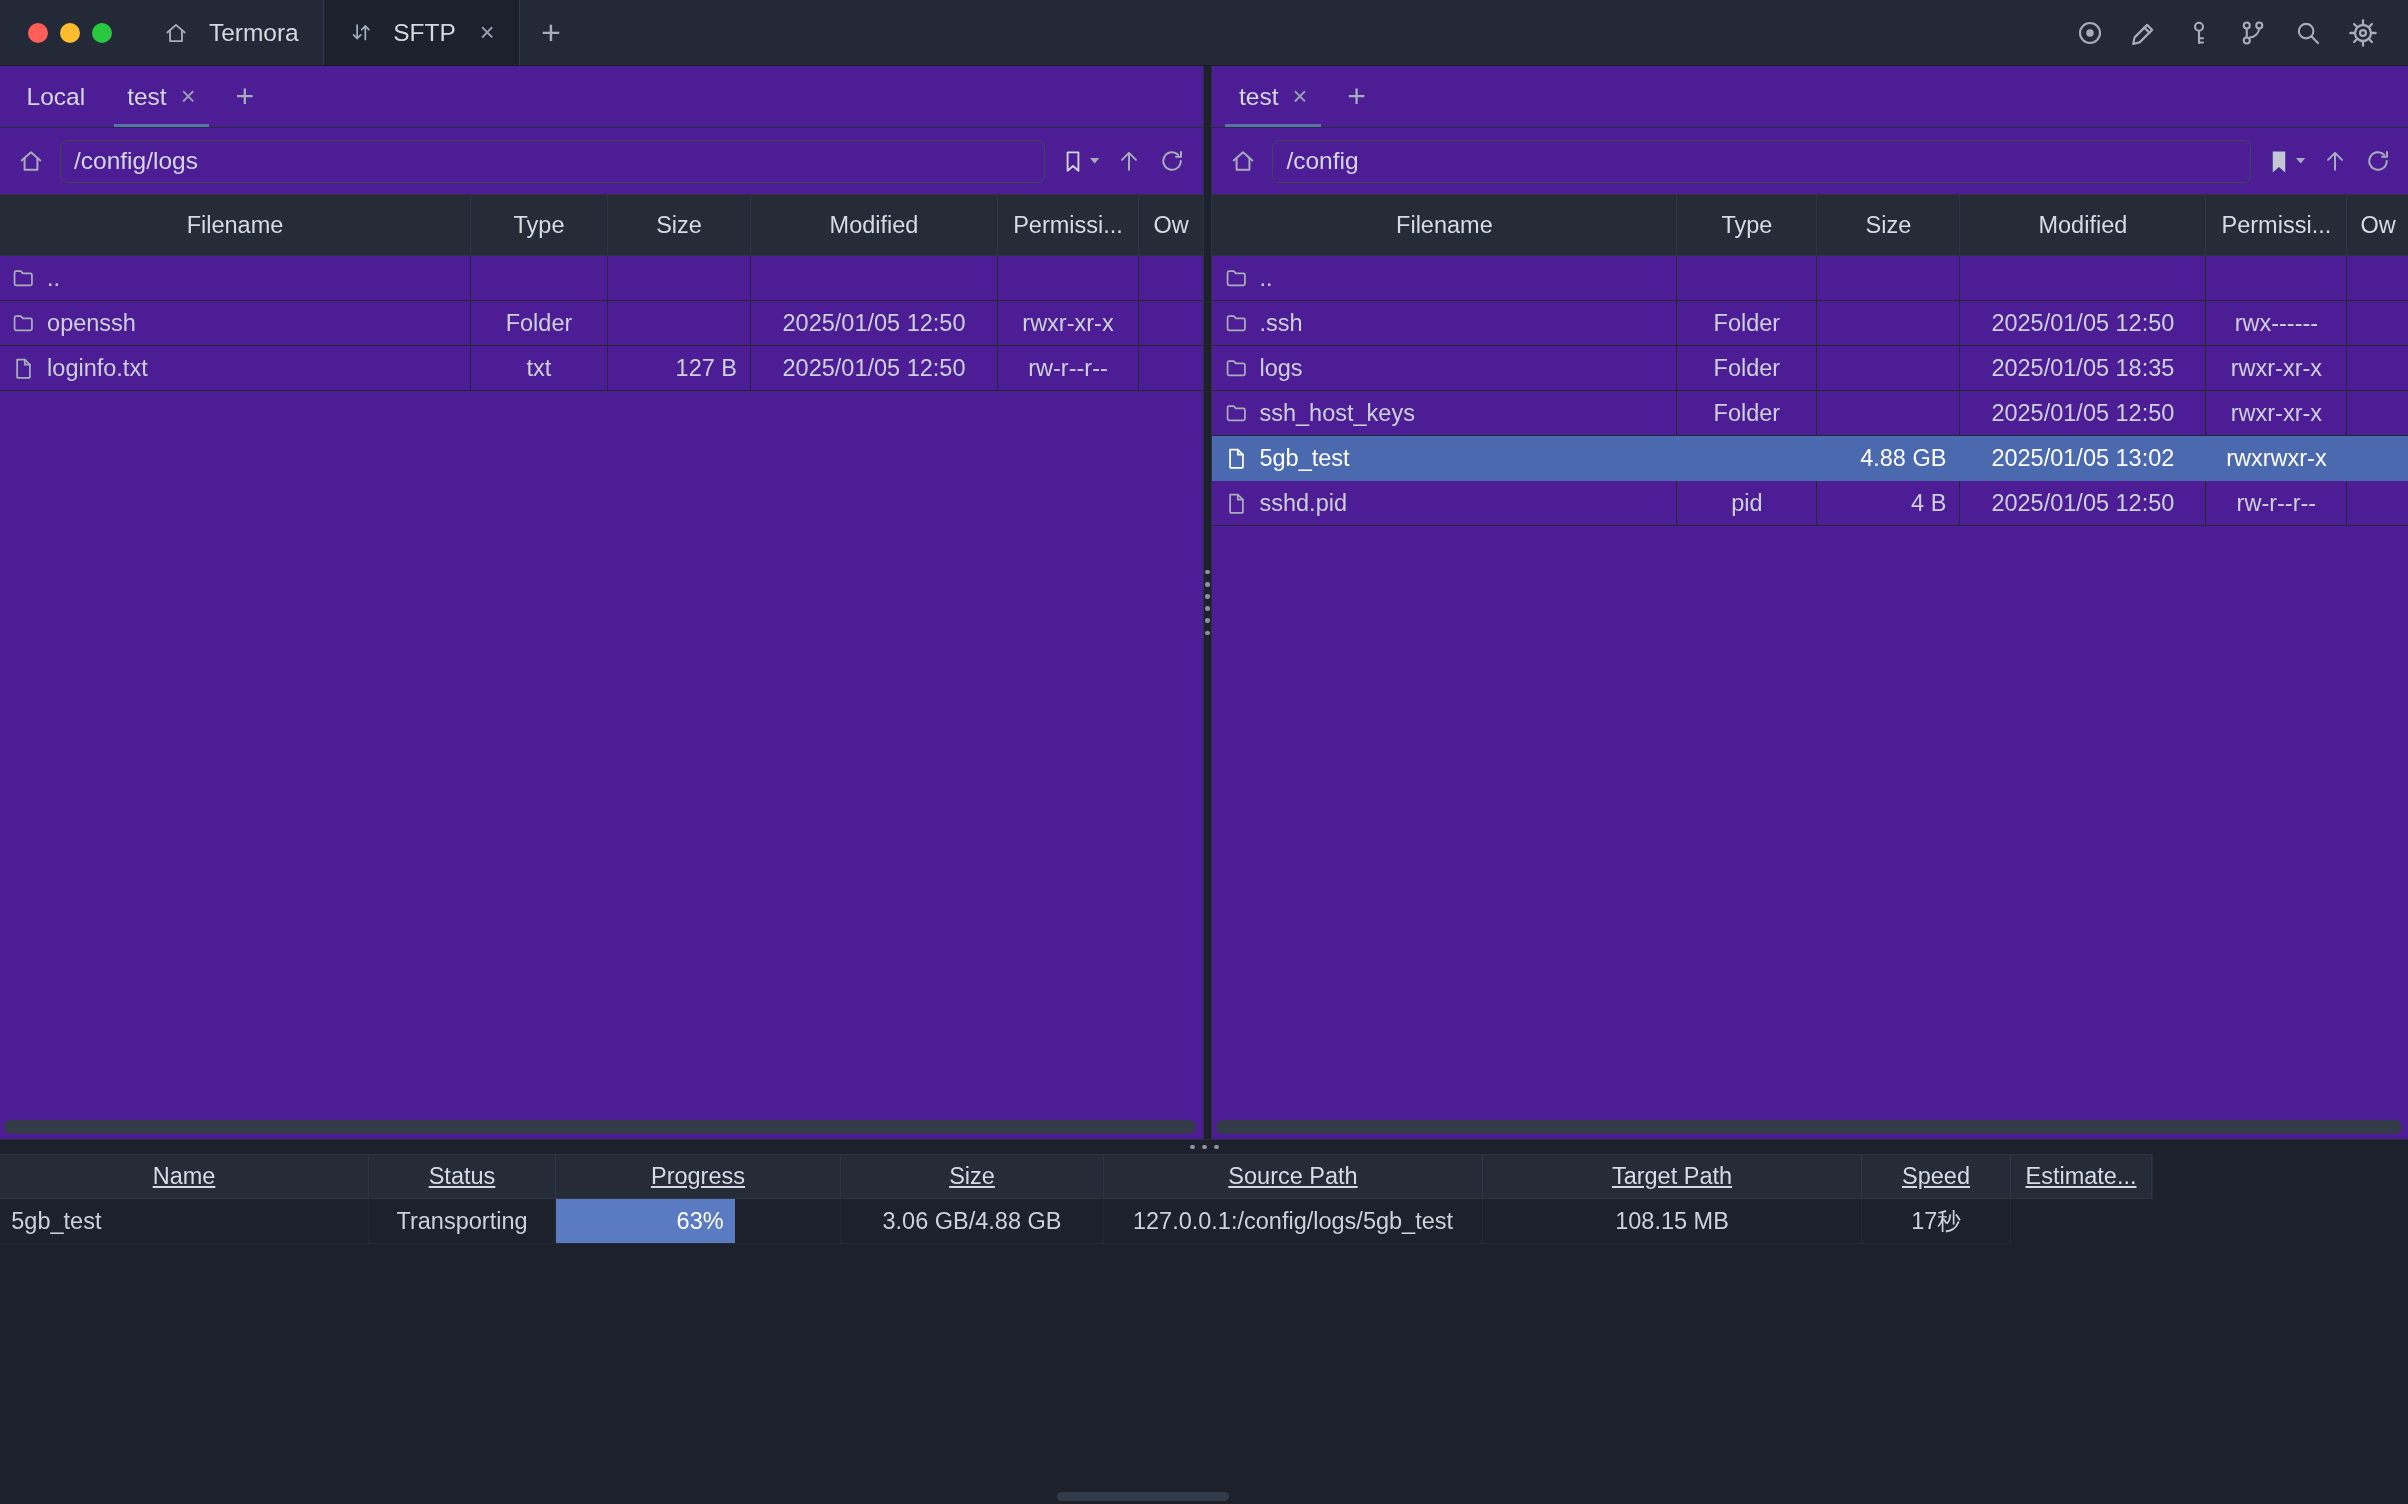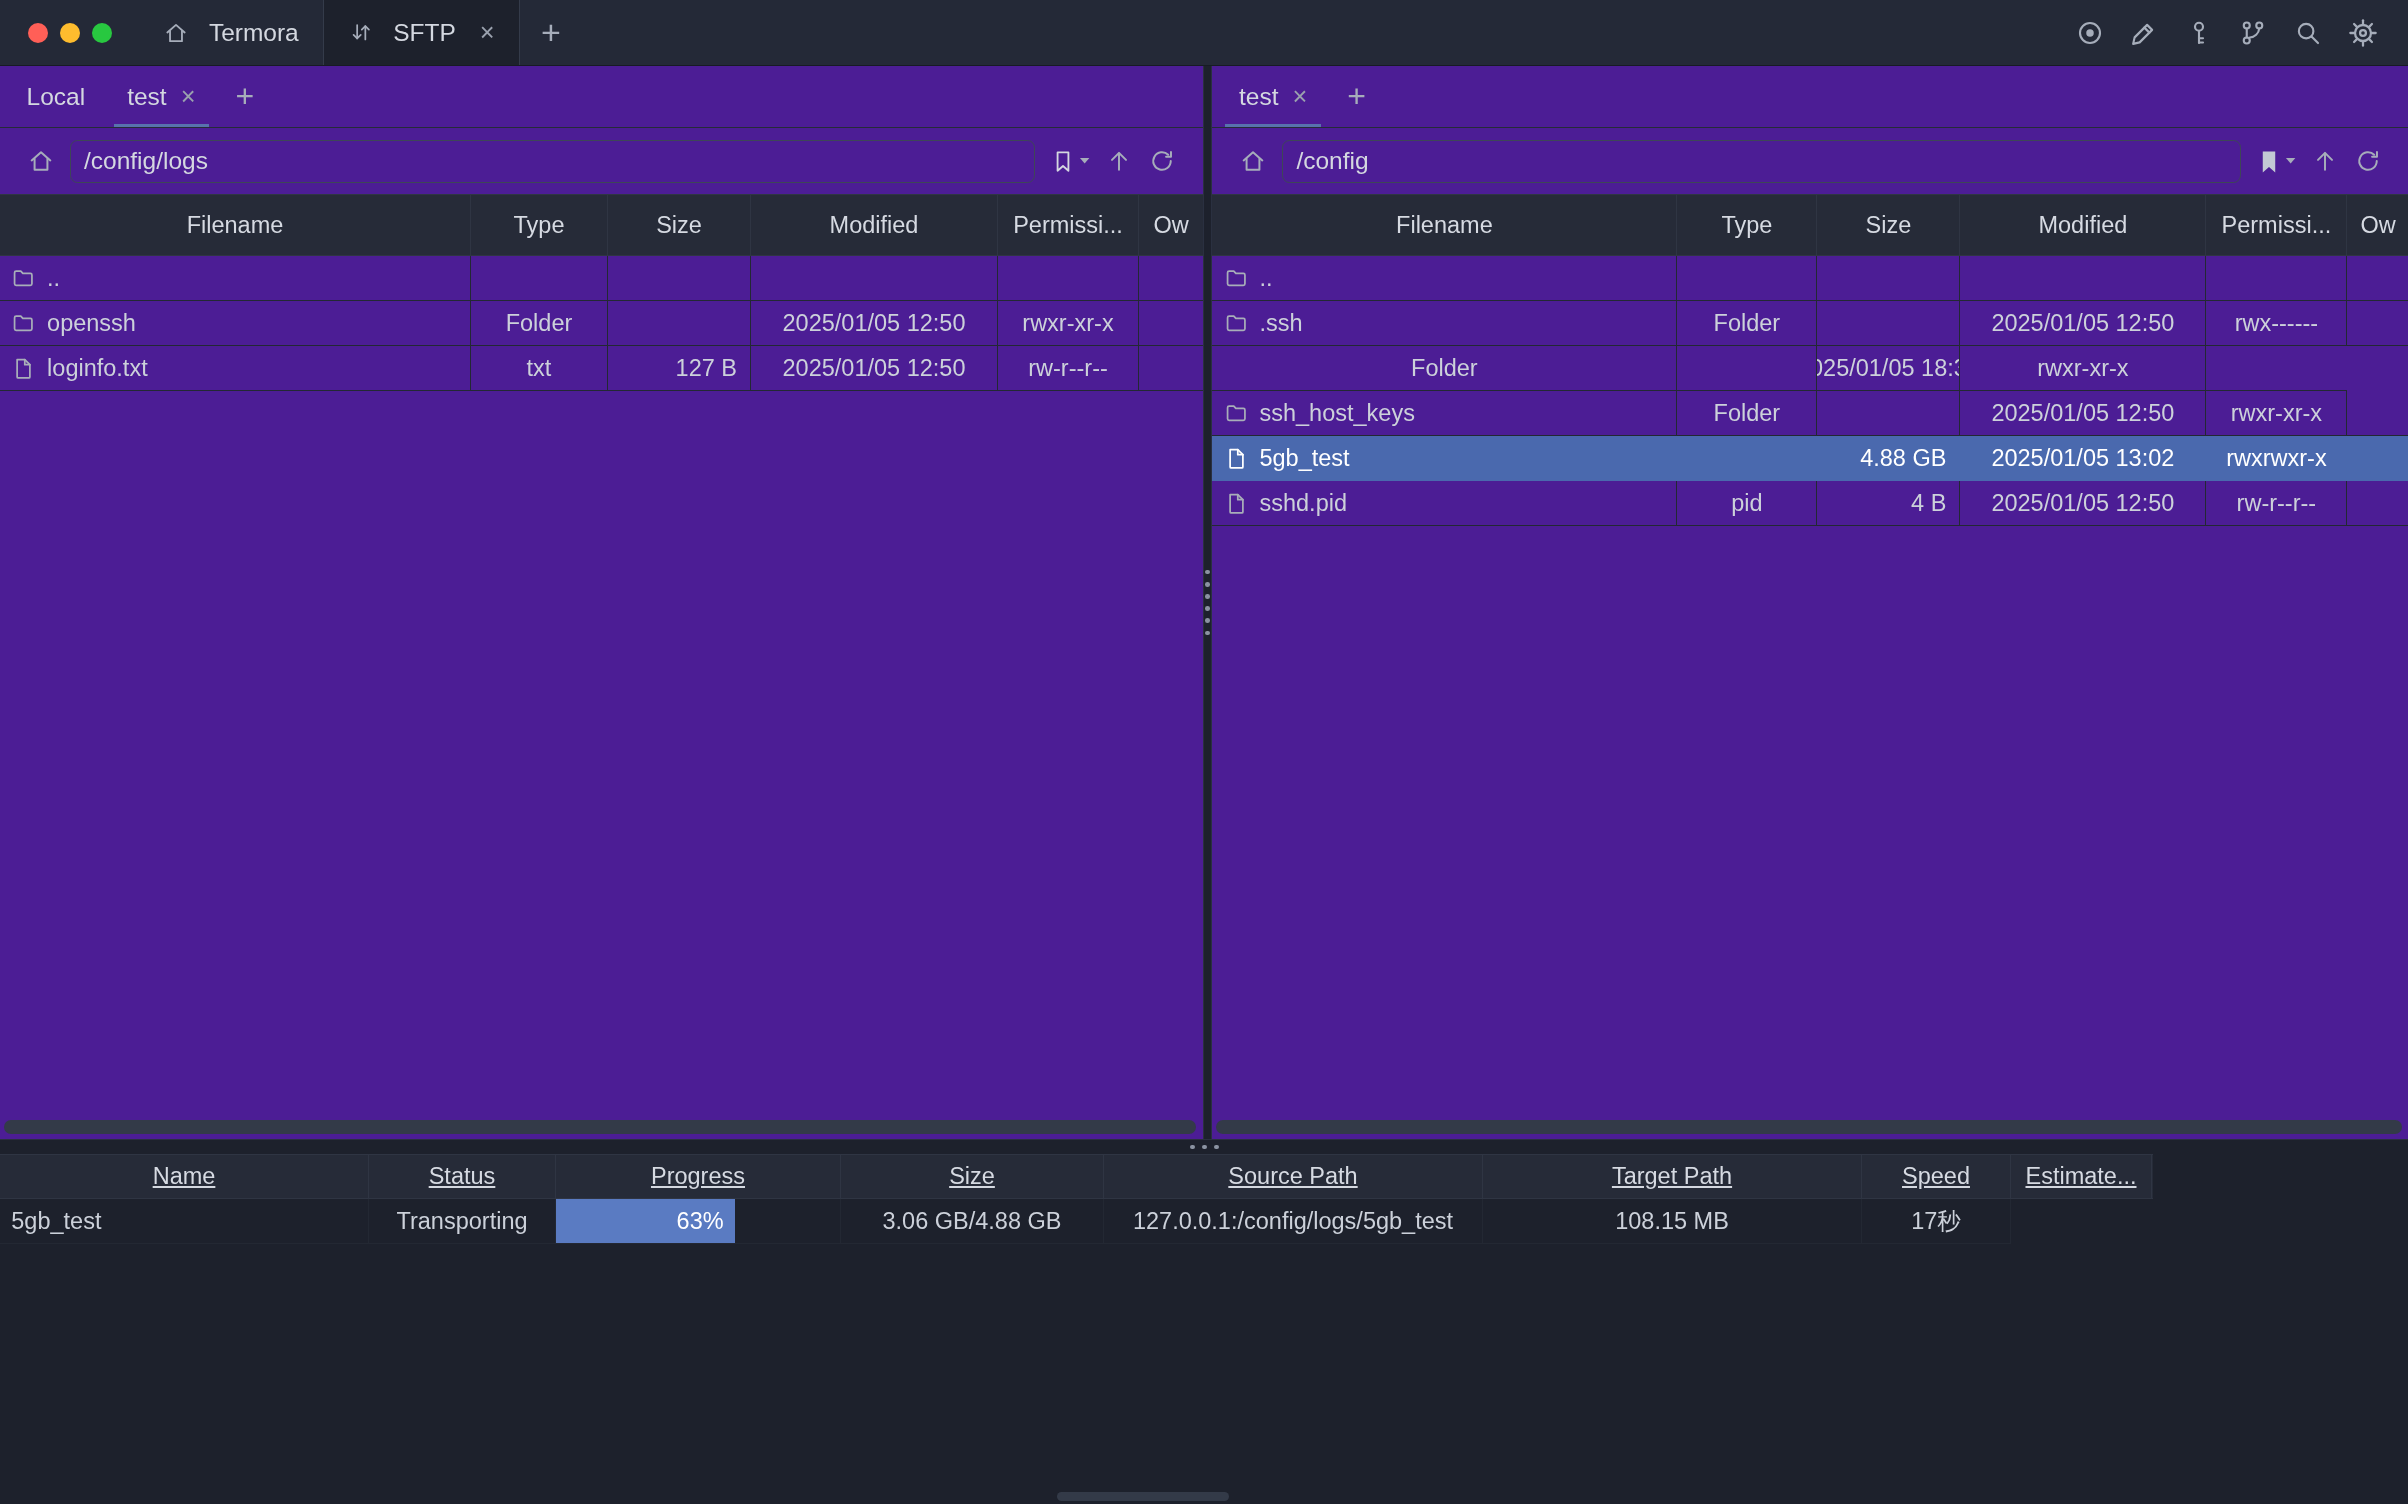--- a/index.html
+++ b/index.html
@@ -32,21 +32,21 @@
   .pane.right { flex:1; --cols:465px 140px 143px 246px 141px 1fr; }
   .vsplit { width:9.4px; flex:none; border-left:0.9px solid #2a3040; border-right:0.9px solid #2a3040; display:flex; flex-direction:column; align-items:center; justify-content:center; gap:7.5px; }
   .dot { width:4.7px; height:4.7px; border-radius:50%; background:#8b93a2; }
 
   .pane-tabs { height:62px; flex:none; display:flex; align-items:stretch; padding-left:5.6px; border-bottom:0.9px solid #262b37; }
   .ptab { display:flex; align-items:center; gap:14px; padding:0 21px; font-size:24.5px; position:relative; color:#d4d8e0; }
   .ptab.active::after { content:""; position:absolute; left:7.5px; right:7.5px; bottom:0; height:2.8px; background:#5872ae; }
   .ptab .tab-x { margin-left:0; }
   .ptab-plus { display:flex; align-items:center; padding:0 19px; font-size:32px; font-weight:300; color:#a6adba; }
 
-  .path-row { height:66px; flex:none; display:flex; align-items:center; padding:0 27px; gap:15px; }
+  .path-row { height:66px; flex:none; display:flex; align-items:center; padding:0 17px; gap:15px; }
   .path-input { flex:1; height:43px; border:1.4px solid #3e4657; border-radius:7.5px; background:transparent; color:#d4d8e0; font-size:24.5px; padding:0 13px; outline:none; font-family:inherit; min-width:0; }
   .bm-group { display:flex; align-items:center; gap:2.8px; }
 
   
   .ft-header { display:grid; grid-template-columns:var(--cols); height:62px; flex:none; background:#262b38; border-top:0.9px solid #2f3543; border-bottom:0.9px solid #2f3543; }
   .ft-header .hcell { display:flex; align-items:center; justify-content:center; font-size:23.5px; color:#d6dae2; border-right:0.9px solid #2f3543; overflow:hidden; white-space:nowrap; }
   .ft-header .hcell:last-child { border-right:none; }
   .ft-row { display:grid; grid-template-columns:var(--cols); height:45px; flex:none; font-size:23.5px; }
   .ft-row .cell { display:flex; align-items:center; border-right:0.9px solid #232833; border-bottom:0.9px solid #232833; color:#ccd1da; overflow:hidden; white-space:nowrap; }
   .ft-row .cell:last-child { border-right:none; }
@@ -356,20 +356,28 @@
           <span>.ssh</span>
         </div>
         <div class="cell type">Folder</div>
         <div class="cell size"></div>
         <div class="cell mod">2025/01/05 12:50</div>
         <div class="cell perm">rwx------</div>
         <div class="cell"></div>
       </div>
 
       <div class="ft-row">
+        <div class="cell name">
+          <span class="ficon">
+              <svg class="ic" width="24.5" height="24.5" viewBox="0 0 24 24" stroke-width="1.5">
+                <path d="M3.5 6.5 a1.5 1.5 0 0 1 1.5-1.5 h4.6 l2 2.2 h7.4 a1.5 1.5 0 0 1 1.5 1.5 v8.8 a1.5 1.5 0 0 1 -1.5 1.5 H5 a1.5 1.5 0 0 1 -1.5-1.5 z"></path>
+              </svg>
+            </span>
+          <span>logs</span>
+        </div>
         <div class="cell type">Folder</div>
         <div class="cell size"></div>
         <div class="cell mod">2025/01/05 18:35</div>
         <div class="cell perm">rwxr-xr-x</div>
         <div class="cell"></div>
       </div>
 
       <div class="ft-row">
         <div class="cell name">
           <span class="ficon">

